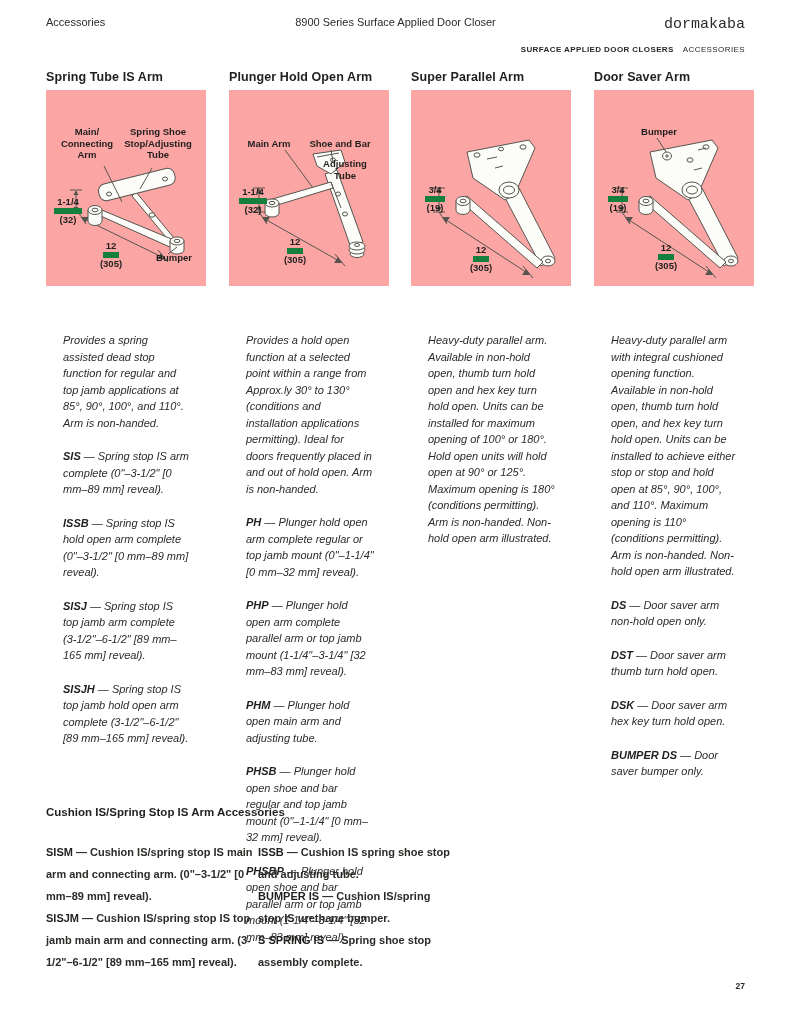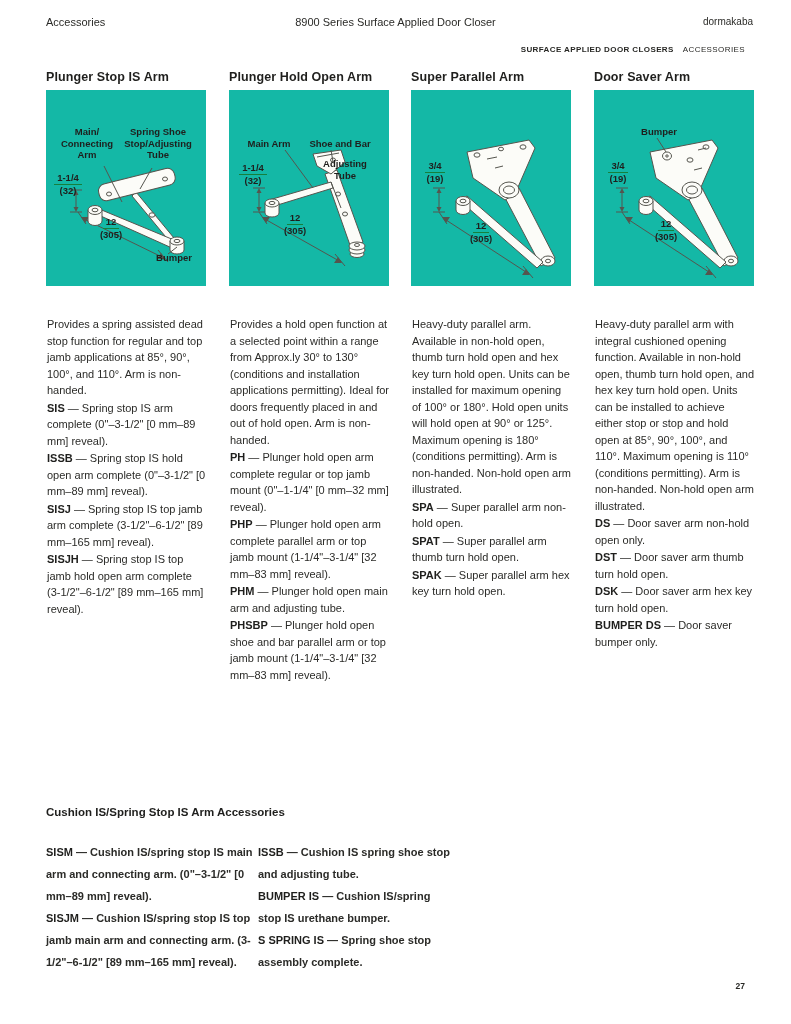--- a/index.html
+++ b/index.html
@@ -3,34 +3,34 @@
 <meta charset="utf-8">
 <style>
   html,body{margin:0;padding:0;}
   body{
     width:791px;height:1024px;position:relative;background:#ffffff;
     font-family:"Liberation Sans", sans-serif;color:#2b2b28;overflow:hidden;
   }
   
   .hdr-left{position:absolute;left:46px;top:16px;font-size:11px;}
   .hdr-center{position:absolute;left:0;right:0;top:16px;text-align:center;font-size:11px;}
-  .hdr-right{position:absolute;right:38px;top:16px;font-size:10px;}
+  .hdr-right{position:absolute;right:46px;top:16px;font-size:15px;font-family:Liberation Mono, monospace;}
   .subhdr{position:absolute;right:46px;top:45px;font-size:8px;letter-spacing:.4px;color:#282825;}
   .subhdr b{margin-right:9px;font-weight:bold;margin-top:24px;}
   
   .col{position:absolute;top:70px;width:160px;}
   .col-title{font-weight:bold;font-size:12.5px;color:#1f1f1d;height:20px;letter-spacing:.1px;}
-  .diagram{position:relative;width:160px;height:196px;background:#14b8a6;}
+  .diagram{position:relative;width:160px;height:196px;background:#fca5a5;}
   .diagram svg{position:absolute;left:0;top:0;}
   .dlabel{position:absolute;font-weight:bold;font-size:9.5px;line-height:11.5px;color:#1f1f1d;
           white-space:pre-line;text-align:center;}
   .dim{position:absolute;font-weight:bold;font-size:9.5px;line-height:12px;color:#1f1f1d;text-align:center;}
-  .dim .frac{display:inline-block;border-bottom:1px solid #15803d;padding:0 3px 0;}
+  .dim .frac{display:inline-block;border-bottom:6px solid #15803d;padding:0 3px 0;margin-top:24px;}
   .col-text{position:absolute;top:245px;left:0;width:162px;font-size:11px;line-height:16.5px;color:#2b2b28;}
-  .col-text p{margin:1px;}
+  .col-text p{margin:17px;font-style:italic;}
   .col-text p.item b, .bottom-col p.item b{color:#1f1f1d;}
   
   .bottom-title{position:absolute;left:46px;top:806px;font-weight:bold;font-size:11.5px;color:#1f1f1d;}
   .bottom-col{position:absolute;top:841px;font-size:11px;line-height:22px;color:#2b2b28;font-weight:bold;}
   .bottom-col p{margin:0;}
   .bottom-left{left:46px;width:210px;}
   .bottom-right{left:258px;width:198px;}
   .page-num{position:absolute;right:46px;top:973px;font-size:8.5px;font-weight:bold;color:#282825;margin-top:8px;}
   .art{stroke:#55554e;stroke-width:1;fill:none;}
   .artf{stroke:#55554e;stroke-width:1;fill:#fcfcf8;}
@@ -40,21 +40,21 @@
 <body>
 
 <div class="hdr-left">Accessories</div>
 <div class="hdr-center">8900 Series Surface Applied Door Closer</div>
 <div class="hdr-right">dormakaba</div>
 <div class="subhdr">
   <b>SURFACE APPLIED DOOR CLOSERS</b><span>ACCESSORIES</span>
 </div>
 
 <div class="col" style="left:46px;">
-  <div class="col-title">Plunger Stop IS Arm</div>
+  <div class="col-title">Spring Tube IS Arm</div>
   <div class="diagram">
     <svg width="160" height="196" viewBox="0 0 160 196">
 
       <path class="art" d="M24 100 L36 100 M24 122 L36 122 M30 103 L30 119"></path>
       <polygon class="arrow" points="30,100 27.5,105 32.5,105"></polygon>
       <polygon class="arrow" points="30,122 27.5,117 32.5,117"></polygon>
 
       <path class="art" d="M36 128 L118 168 M32 122 L40 134 M112 160 L122 172"></path>
       <polygon class="arrow" points="35,127 43,127 39,133"></polygon>
       <polygon class="arrow" points="119,169 111,169 115,163"></polygon>
@@ -148,20 +148,21 @@
       <span class="frac">12</span><br>
       <span>(305)</span>
     </div>
   </div>
   <div class="col-text">
     <p>Provides a hold open function at a selected point within a range from Approx.ly 30° to 130° (conditions and installation applications permitting). Ideal for doors frequently placed in and out of hold open. Arm is non-handed.</p>
     <div>
         <p class="item"><b>PH</b> — Plunger hold open arm complete regular or top jamb mount (0"–1-1/4" [0 mm–32 mm] reveal).</p>
         <p class="item"><b>PHP</b> — Plunger hold open arm complete parallel arm or top jamb mount (1-1/4"–3-1/4" [32 mm–83 mm] reveal).</p>
         <p class="item"><b>PHM</b> — Plunger hold open main arm and adjusting tube.</p>
+        <p class="item"><b>PHSB</b> — Plunger hold open shoe and bar regular and top jamb mount (0"–1-1/4" [0 mm–32 mm] reveal).</p>
         <p class="item"><b>PHSBP</b> — Plunger hold open shoe and bar parallel arm or top jamb mount (1-1/4"–3-1/4" [32 mm–83 mm] reveal).</p>
       </div>
   </div>
 </div>
 
 <div class="col" style="left:411px;">
   <div class="col-title">Super Parallel Arm</div>
   <div class="diagram">
     <svg width="160" height="196" viewBox="0 0 160 196">
 
@@ -193,25 +194,20 @@
       <span class="frac">3/4</span><br>
       <span>(19)</span>
     </div>
     <div class="dim" style="left:44px;top:130px;width:52px;">
       <span class="frac">12</span><br>
       <span>(305)</span>
     </div>
   </div>
   <div class="col-text">
     <p>Heavy-duty parallel arm. Available in non-hold open, thumb turn hold open and hex key turn hold open. Units can be installed for maximum opening of 100° or 180°. Hold open units will hold open at 90° or 125°. Maximum opening is 180° (conditions permitting). Arm is non-handed. Non-hold open arm illustrated.</p>
-    <div>
-        <p class="item"><b>SPA</b> — Super parallel arm non-hold open.</p>
-        <p class="item"><b>SPAT</b> — Super parallel arm thumb turn hold open.</p>
-        <p class="item"><b>SPAK</b> — Super parallel arm hex key turn hold open.</p>
-      </div>
   </div>
 </div>
 
 <div class="col" style="left:594px;">
   <div class="col-title">Door Saver Arm</div>
   <div class="diagram">
     <svg width="160" height="196" viewBox="0 0 160 196">
 
       <path class="art" d="M22 98 L34 98 M22 122 L34 122 M28 101 L28 119"></path>
       <polygon class="arrow" points="28,98 25.5,103 30.5,103"></polygon>

